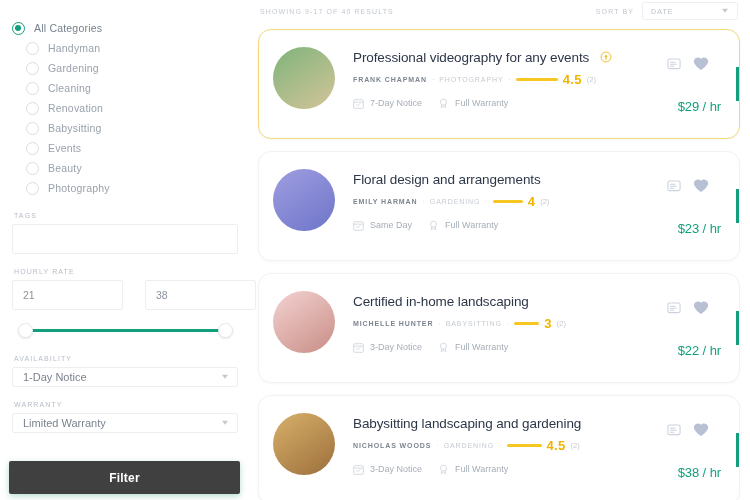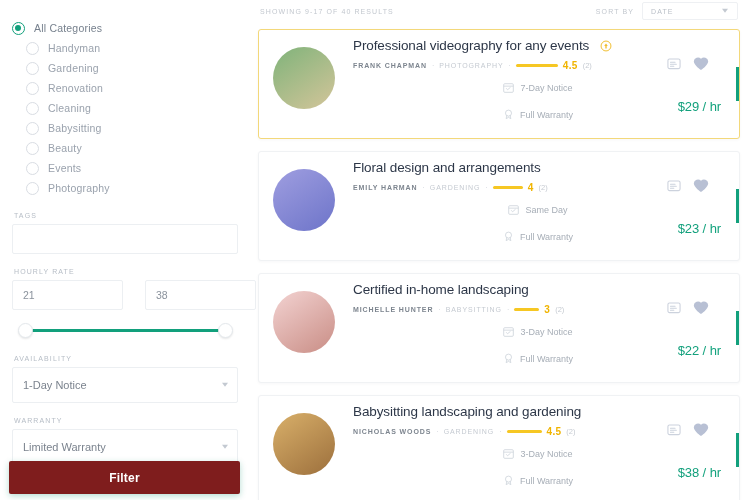--- a/index.html
+++ b/index.html
@@ -64,34 +64,34 @@
   }
   .knob {
     position: absolute; top: 2px; width: 15px; height: 15px;
     border-radius: 50%; background: #fff;
     border: 1px solid #e4e8ec; box-shadow: 0 1px 2px rgba(0,0,0,.10);
   }
   .knob.lo { left: 6px; }
   .knob.hi { left: 206px; }
 
   .select-box {
-    position: relative; width: 100%; height: 36px;
+    position: relative; width: 100%; height: 20px;
     border: 1px solid #eceff2; border-radius: 2px; background: #fff;
     display: flex; align-items: center; padding: 0 10px;
   }
   .select-val { font-size: 11px; color: #7b838e; }
   .caret {
     position: absolute; right: 9px; top: 50%; transform: translateY(-55%);
     width: 0; height: 0; border-left: 3.5px solid transparent;
     border-right: 3.5px solid transparent; border-top: 4px solid #c3c9d1;
   }
 
   .filter-btn {
     position: absolute; left: 9px; bottom: 6px; width: 231px; height: 33px;
-    background: #7f1d1d; color: #fff; border: none; border-radius: 2px;
+    background: #404040; color: #fff; border: none; border-radius: 2px;
     font-size: 12px; font-weight: bold; letter-spacing: .2px;
     font-family: "Liberation Sans", sans-serif; cursor: pointer;
     box-shadow: 0 2px 6px rgba(13,143,109,.30);
   }
 
   
   .main { width: 500px; height: 500px; position: relative; padding: 0 10px 0 8px; }
   .topbar {
     height: 22px; display: flex; align-items: center;
     justify-content: space-between; padding: 0 2px;
@@ -106,21 +106,21 @@
   .sort-select {
     position: relative; width: 96px; height: 18px;
     border: 1px solid #eef0f3; border-radius: 2px; background: #fff;
     display: flex; align-items: center; padding: 0 8px;
   }
   .sort-val { font-size: 7px; letter-spacing: 1.1px; color: #b9bfc7; text-transform: uppercase; }
 
   .cards { margin-top: 7px; }
   .card {
     position: relative; background: #fff; border: 1px solid #f0f2f4;
-    border-radius: 3px; height: 110px; margin-bottom: 12px;
+    border-radius: 13px; height: 110px; margin-bottom: 12px;
     display: flex; align-items: center; padding: 0 16px 12px 14px;
     box-shadow: 0 1px 3px rgba(30,40,60,.035);
     overflow: hidden;
   }
   .card.featured { border: 1px solid #f3d87a; }
   .accent {
     position: absolute; right: 0; top: 50%; transform: translateY(-50%);
     width: 3px; height: 34px; background: #12a07c;
   }
   .avatar {
@@ -139,24 +139,24 @@
   .meta { margin-top: 6px; display: flex; align-items: center; gap: 5px; }
   .meta-author {
     font-size: 7px; letter-spacing: .9px; color: #7d858f;
     font-weight: bold; text-transform: uppercase;
   }
   .dot { font-size: 7px; color: #d4d8de; }
   .meta-cat {
     font-size: 7px; letter-spacing: .9px; color: #c5cad1; text-transform: uppercase;
   }
   .stars { display: inline-block; width: 42px; height: 3px; background: #f6c723; border-radius: 2px; }
-  .rating-val { font-size: 10px; color: #f0b400; font-weight: bold; letter-spacing: .3px; }
+  .rating-val { font-size: 13px; color: #f0b400; font-weight: bold; letter-spacing: .3px; }
   .rating-cnt { font-size: 7.5px; color: #c5cad1; }
 
-  .subrow { margin-top: 11px; display: flex; align-items: center; gap: 16px; flex-direction: column; }
+  .subrow { margin-top: 11px; display: flex; align-items: center; gap: 16px; }
   .sub-item { display: flex; align-items: center; gap: 6px; }
   .sub-text { font-size: 9px; color: #a7aeb7; }
 
   .actions {
     position: absolute; right: 30px; top: 26px;
     display: flex; align-items: center; gap: 12px;
   }
   .price {
     position: absolute; right: 18px; bottom: 24px;
     font-size: 13px; color: #12a07c; letter-spacing: -.1px;
@@ -178,37 +178,37 @@
         <div class="cat-row child">
           <span class="radio"></span>
           <span class="cat-label">Handyman</span>
         </div>
         <div class="cat-row child">
           <span class="radio"></span>
           <span class="cat-label">Gardening</span>
         </div>
         <div class="cat-row child">
           <span class="radio"></span>
+          <span class="cat-label">Cleaning</span>
+        </div>
+        <div class="cat-row child">
+          <span class="radio"></span>
           <span class="cat-label">Renovation</span>
         </div>
         <div class="cat-row child">
           <span class="radio"></span>
-          <span class="cat-label">Cleaning</span>
-        </div>
-        <div class="cat-row child">
-          <span class="radio"></span>
           <span class="cat-label">Babysitting</span>
         </div>
         <div class="cat-row child">
           <span class="radio"></span>
+          <span class="cat-label">Events</span>
+        </div>
+        <div class="cat-row child">
+          <span class="radio"></span>
           <span class="cat-label">Beauty</span>
-        </div>
-        <div class="cat-row child">
-          <span class="radio"></span>
-          <span class="cat-label">Events</span>
         </div>
         <div class="cat-row child">
           <span class="radio"></span>
           <span class="cat-label">Photography</span>
         </div>
       </div>
 
     <div class="field-label">TAGS</div>
     <input class="txt-input" value="" style="">
 

